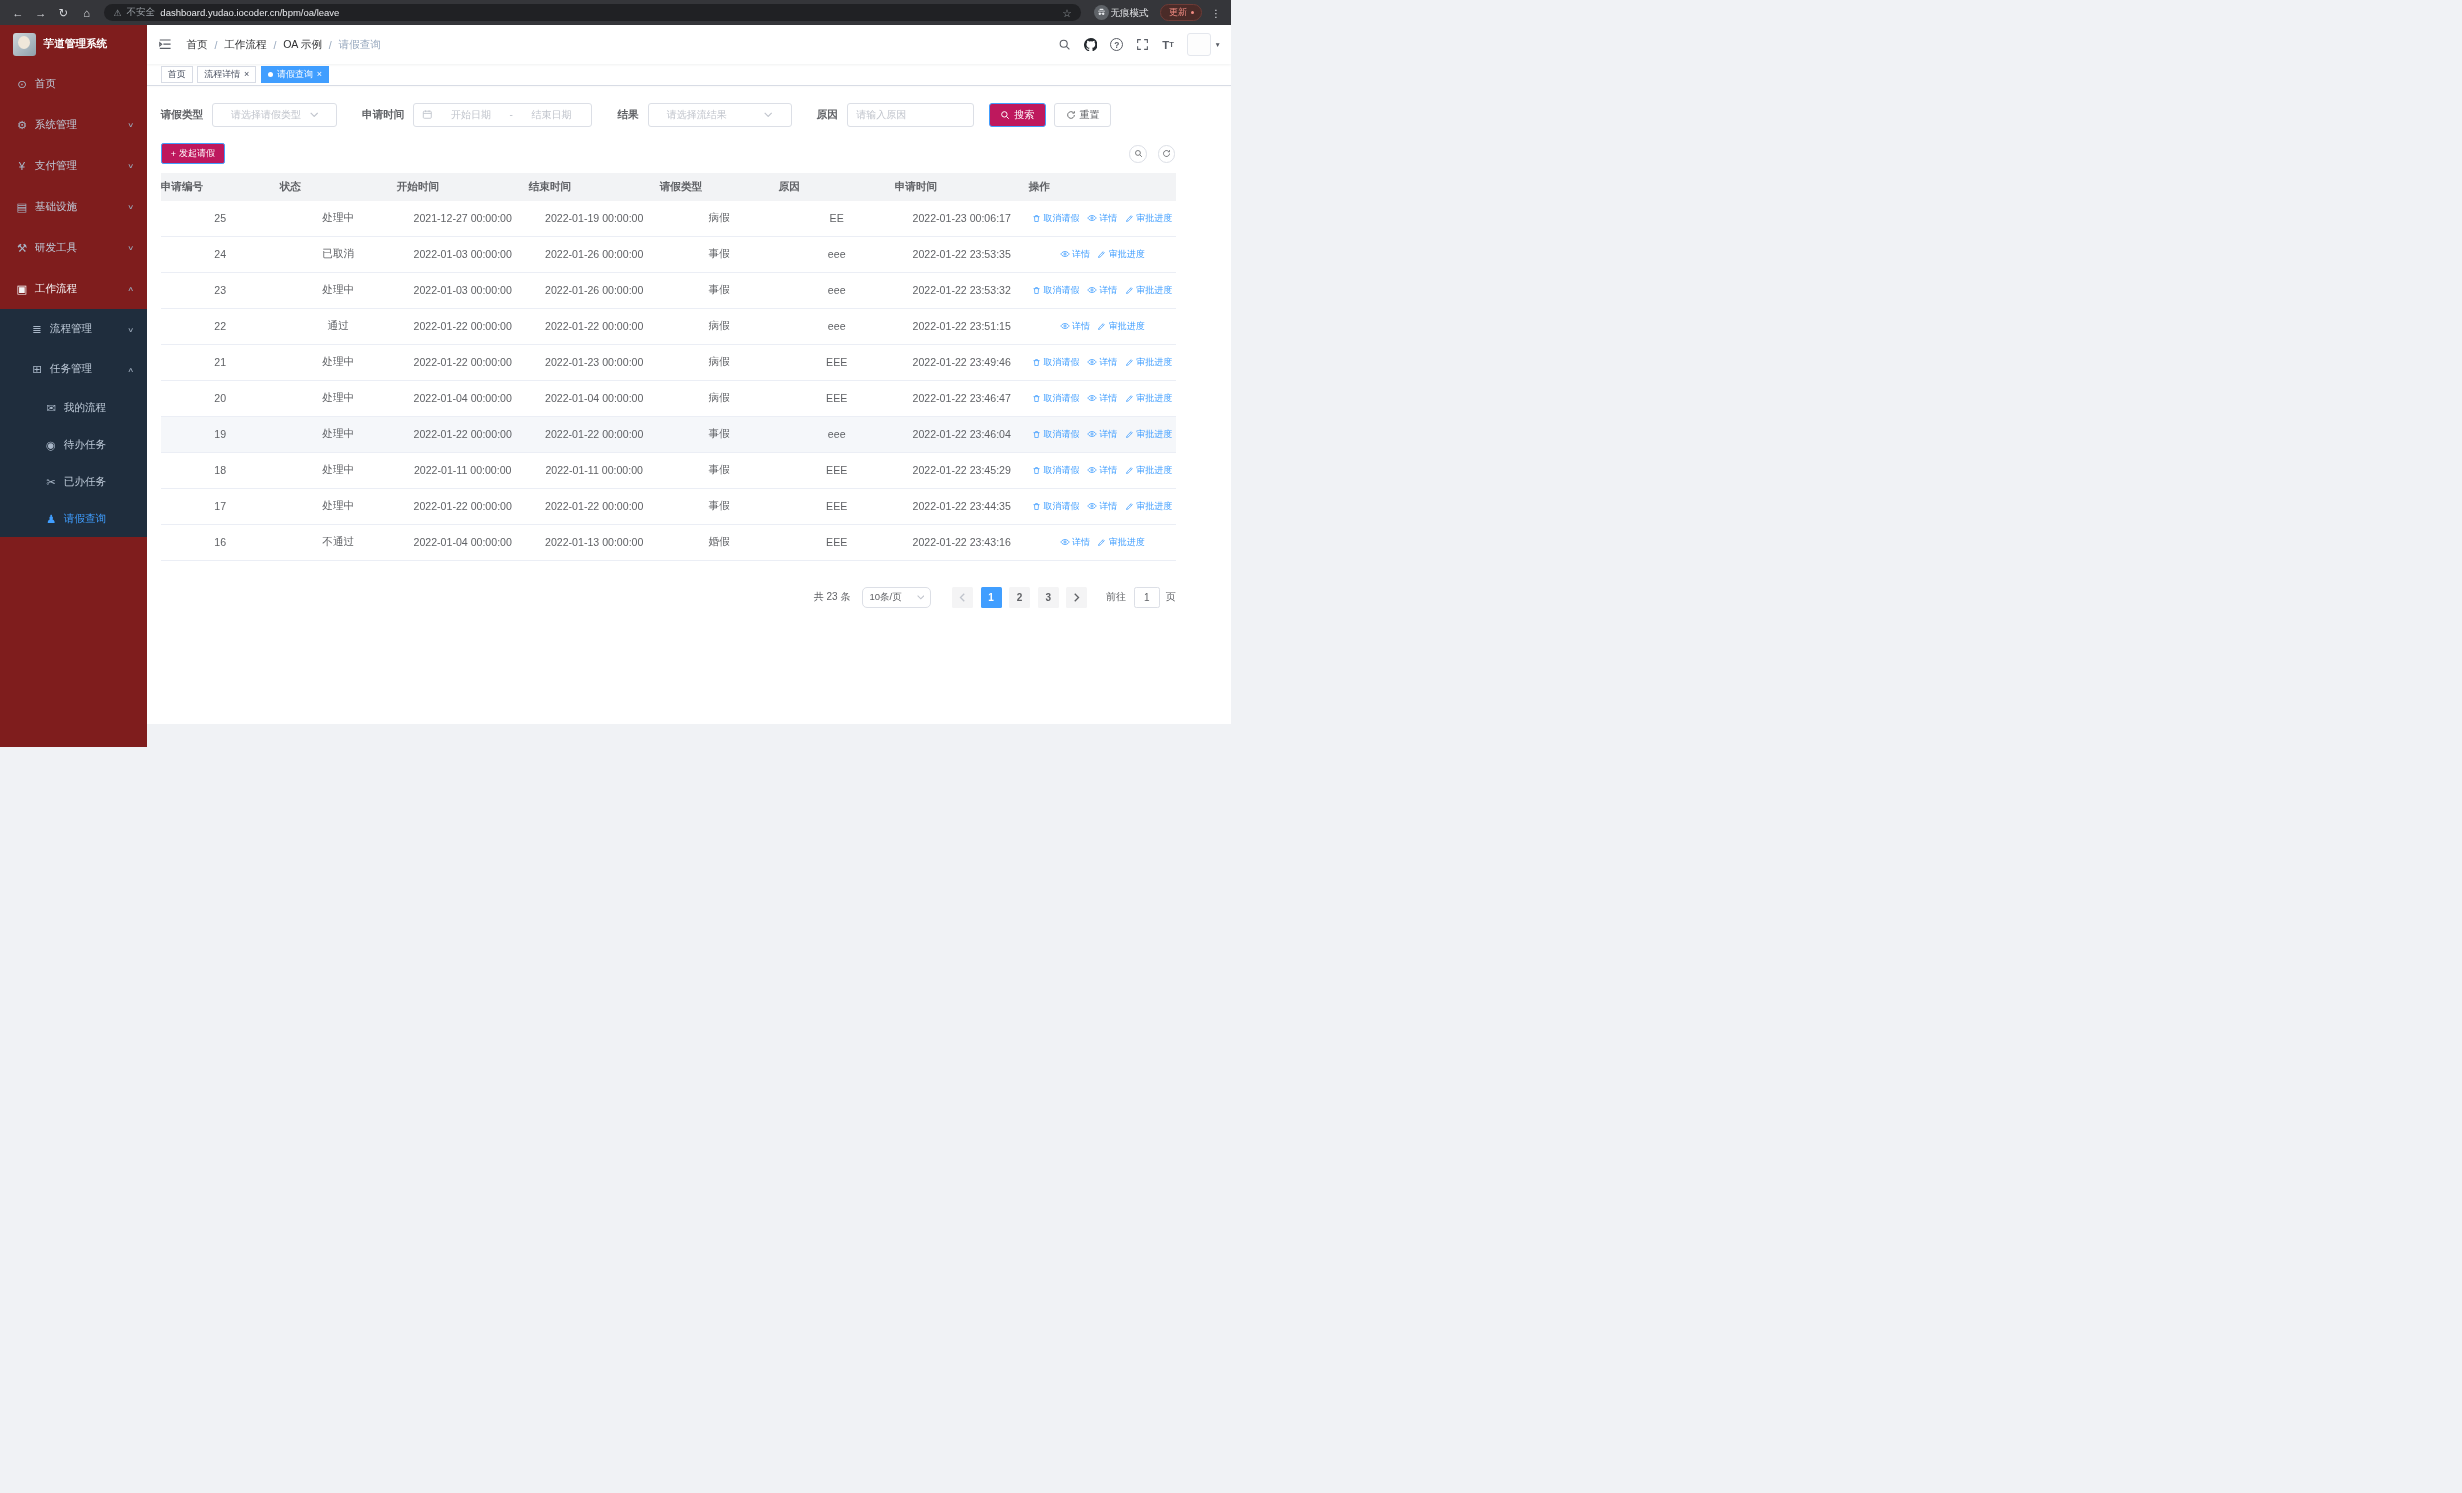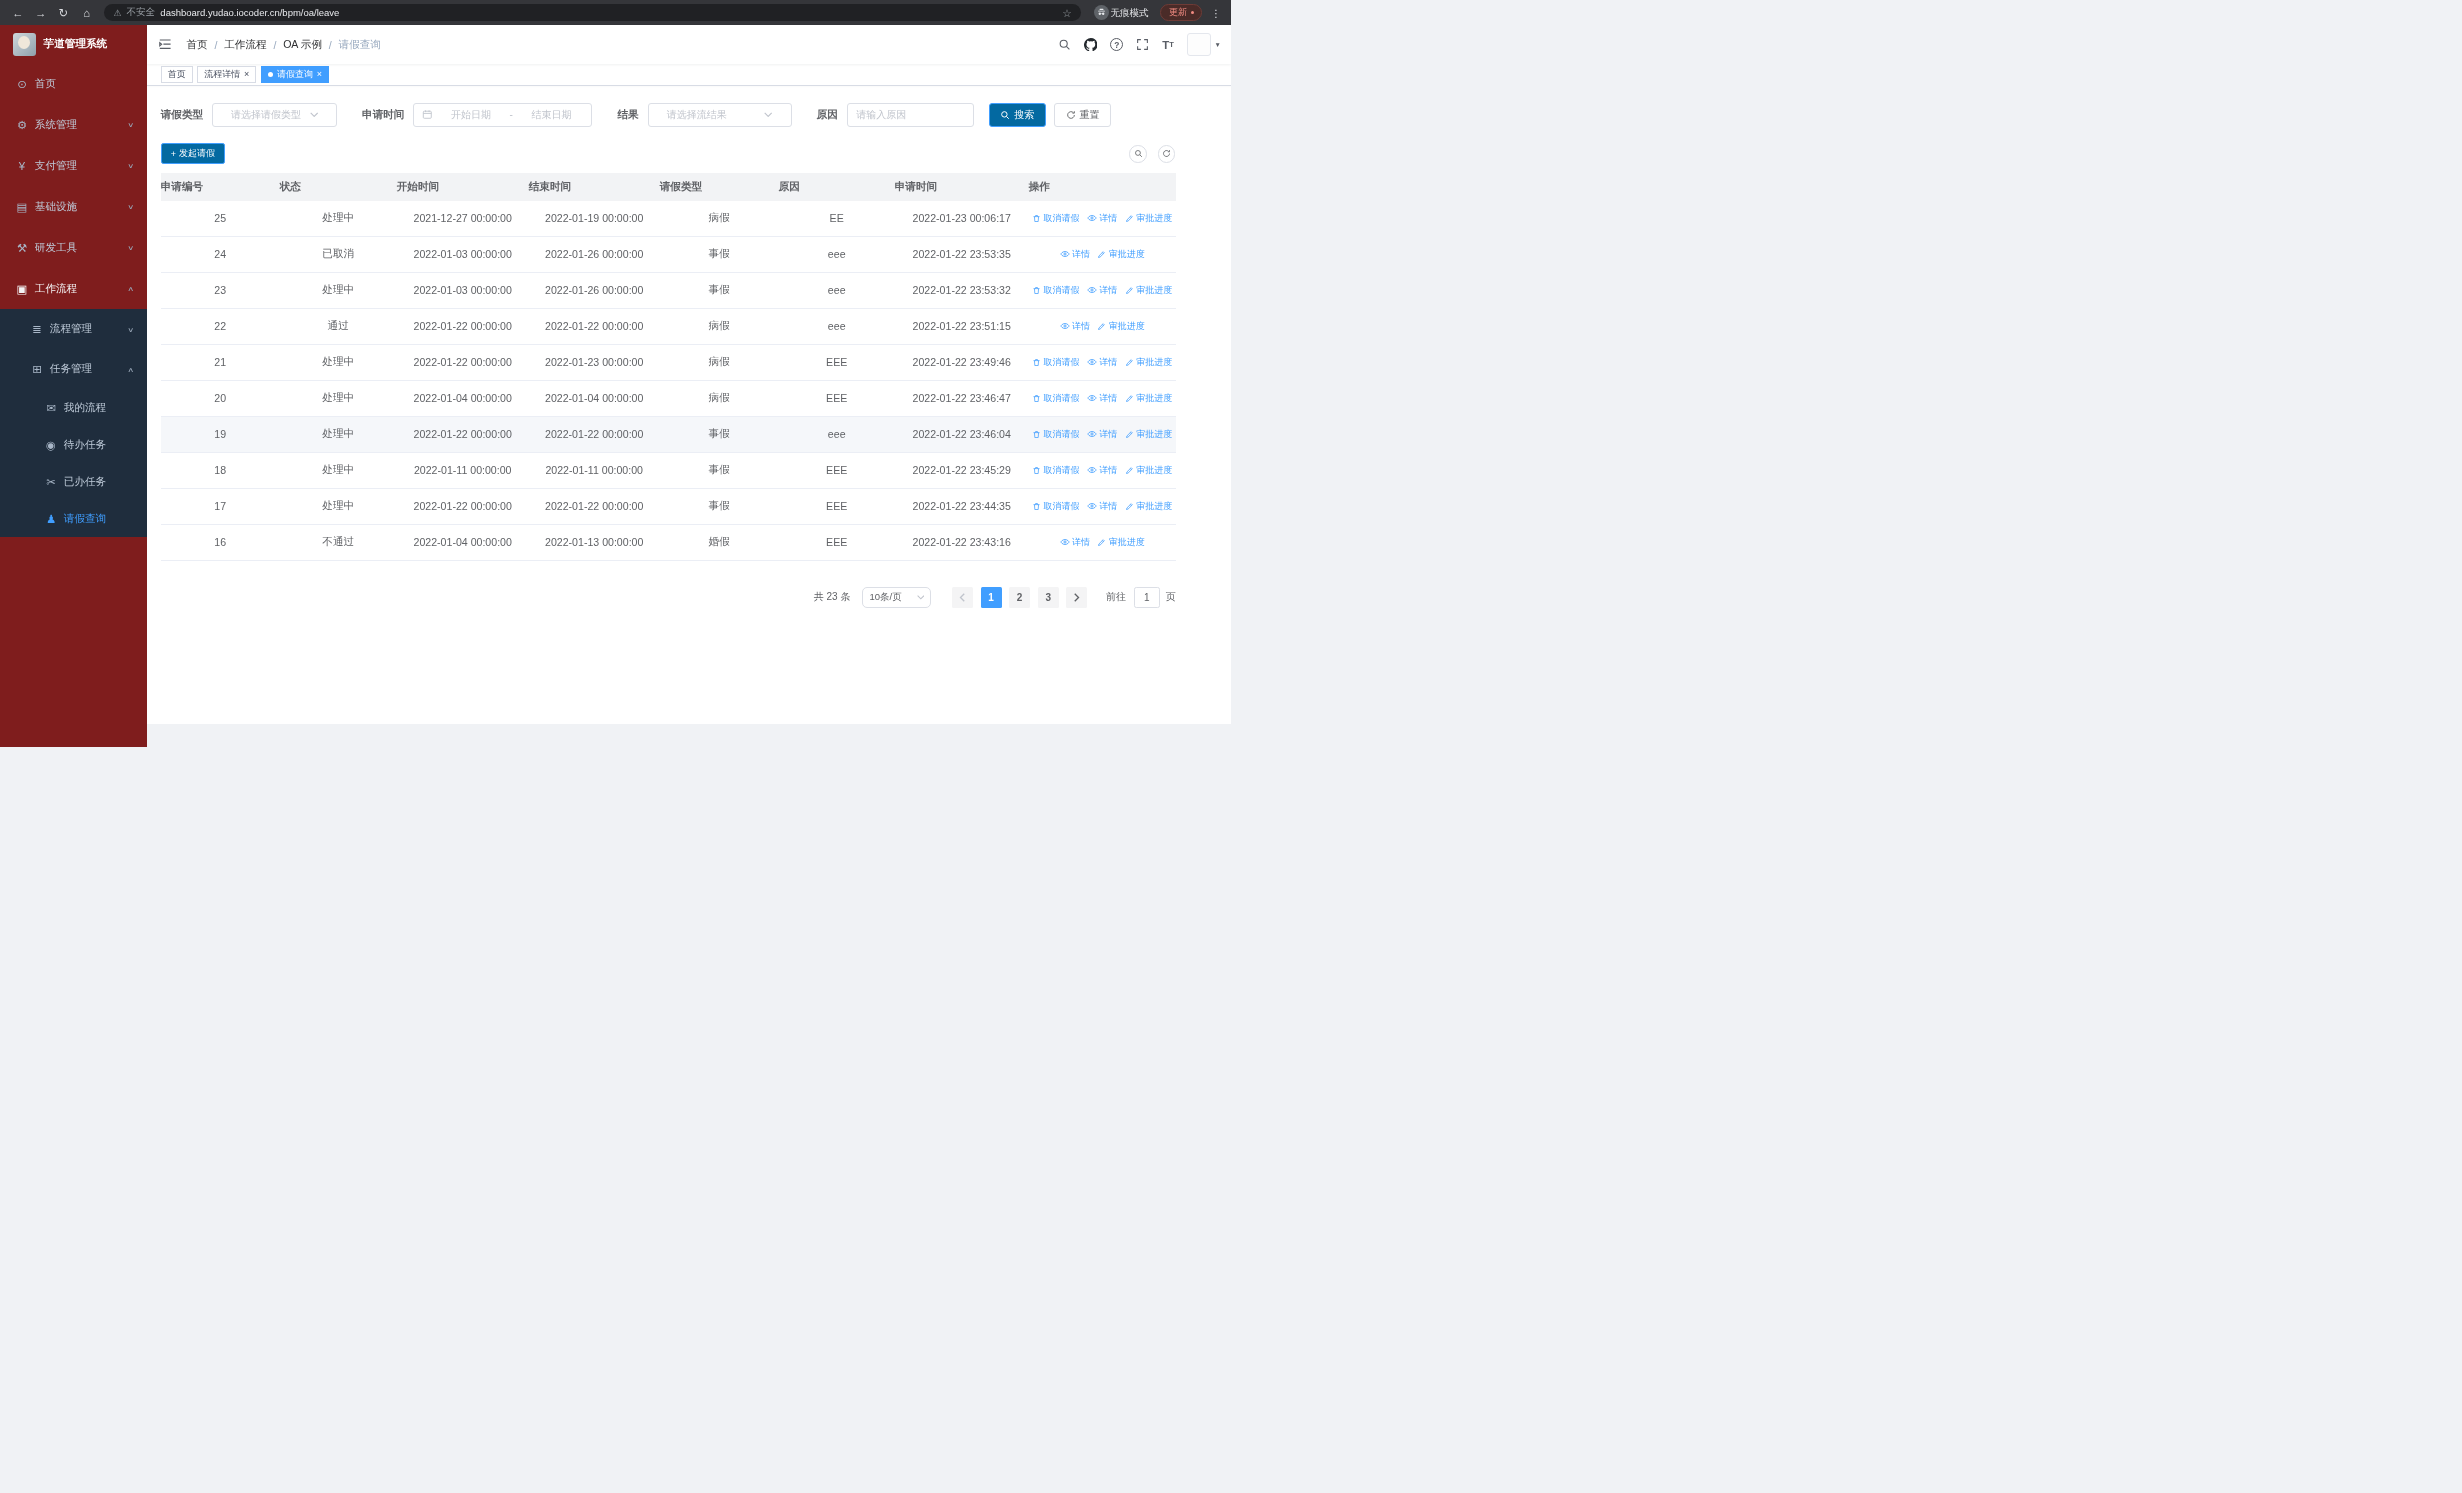--- a/index.html
+++ b/index.html
@@ -66,21 +66,21 @@
 .sel{justify-content:space-between}
 .w-type{width:125px}
 .w-range{width:179px;gap:6px;padding:0 7.6px}
 .w-range .ph{flex:1;text-align:center}
 .w-result{width:144px}
 .w-reason{width:127px;padding:0;cursor:text}
 .w-reason input{width:100%;height:100%;border:0;outline:0;padding:0 8.4px;font-size:10px;color:#606266;background:transparent;font-family:inherit}
 .w-reason input::placeholder{color:#c0c4cc}
 .fgap{margin-right:25px}
 .btn{height:24px;border-radius:3px;font-size:10px;display:inline-flex;align-items:center;justify-content:center;gap:3.8px;cursor:pointer;padding:0 10.6px;border:0.8px solid transparent}
-.btn.primary{background:#0369a1;border-color:#409eff;color:#fff}
+.btn.primary{background:#be185d;border-color:#409eff;color:#fff}
 .btn.plain{background:#fff;border-color:#dcdfe6;color:#606266}
 .ml20{margin-left:15px}.ml11{margin-left:8.4px}
 .toolbar{display:flex;align-items:center;margin-top:16.7px}
 .btn.small{height:21px;font-size:9px;padding:0 9px;border-radius:2.3px;gap:3px}
 .tool-right{margin-left:auto;display:flex;align-items:center;gap:10.6px}
 .cbtn{width:17.5px;height:17.5px;border-radius:50%;border:0.8px solid #dcdfe6;color:#606266;display:flex;align-items:center;justify-content:center;cursor:pointer;background:#fff}
 .table{margin-top:8.4px;width:1015px}
 .thead{display:flex;background:#f2f3f5;height:28px;align-items:center}
 .th{font-size:10.6px;font-weight:700;color:#606266;text-align:left}
 .tr{display:flex;align-items:center;height:36px;border-bottom:0.8px solid #ebeef5}

